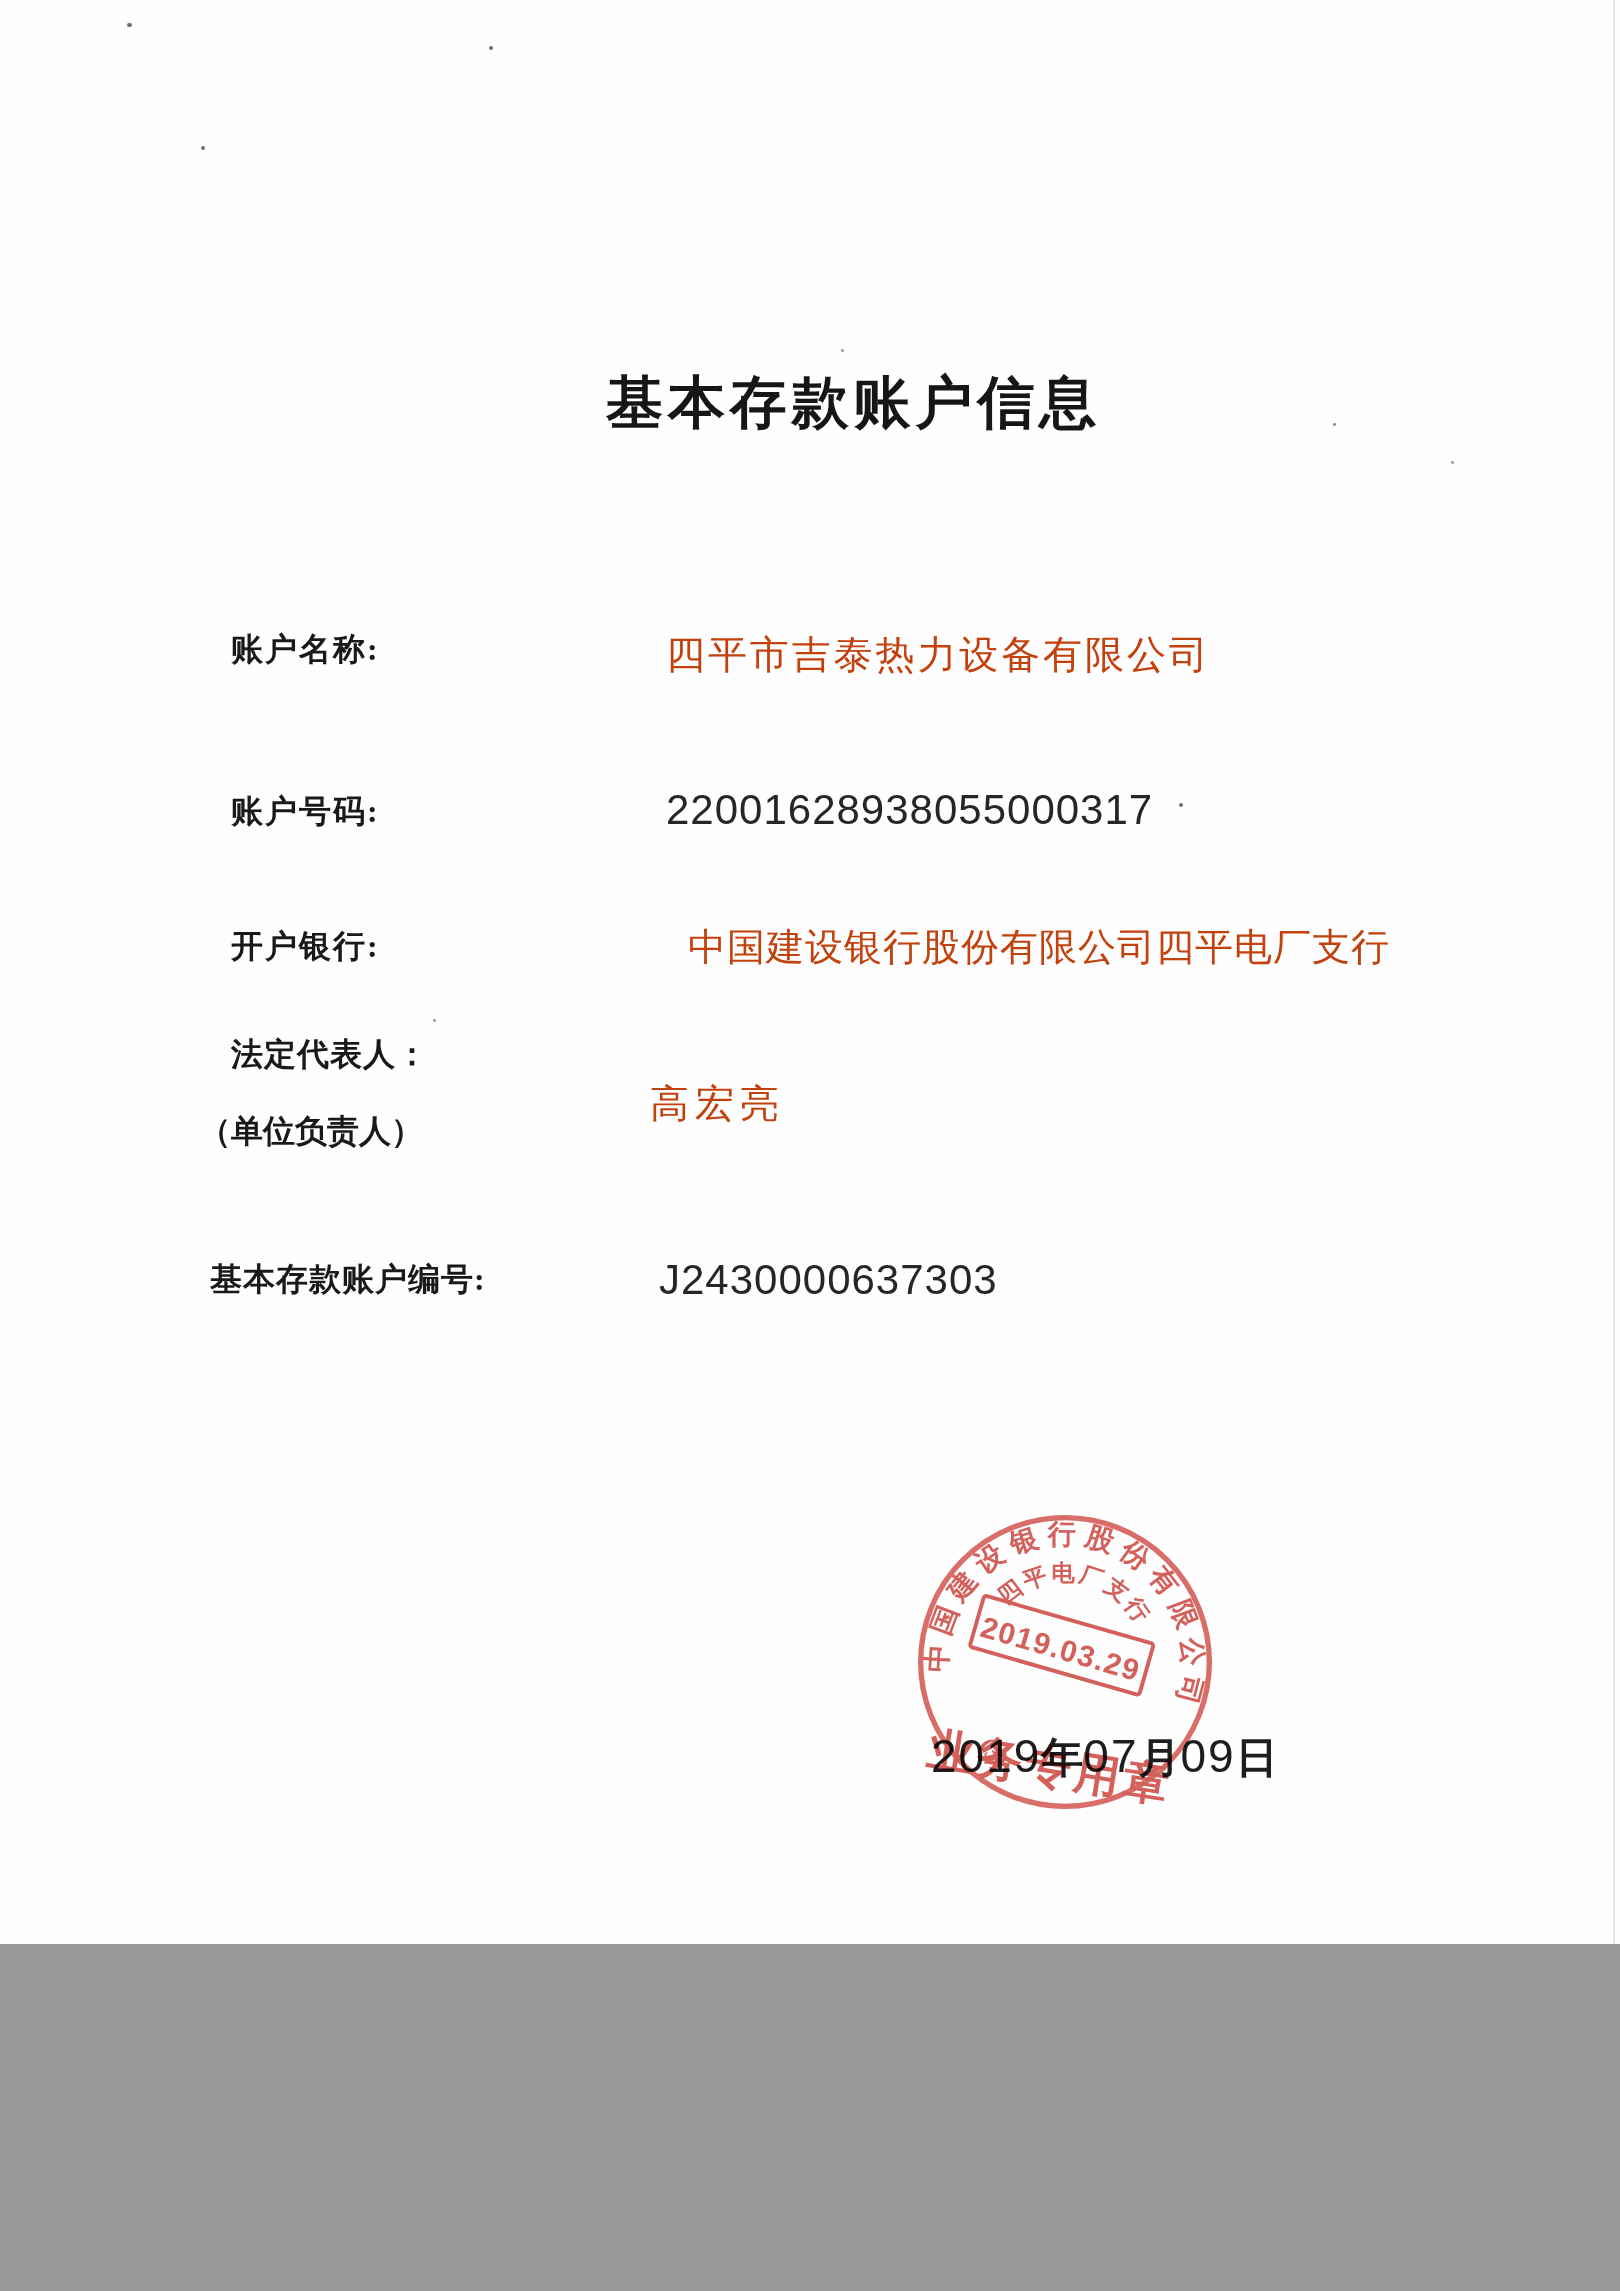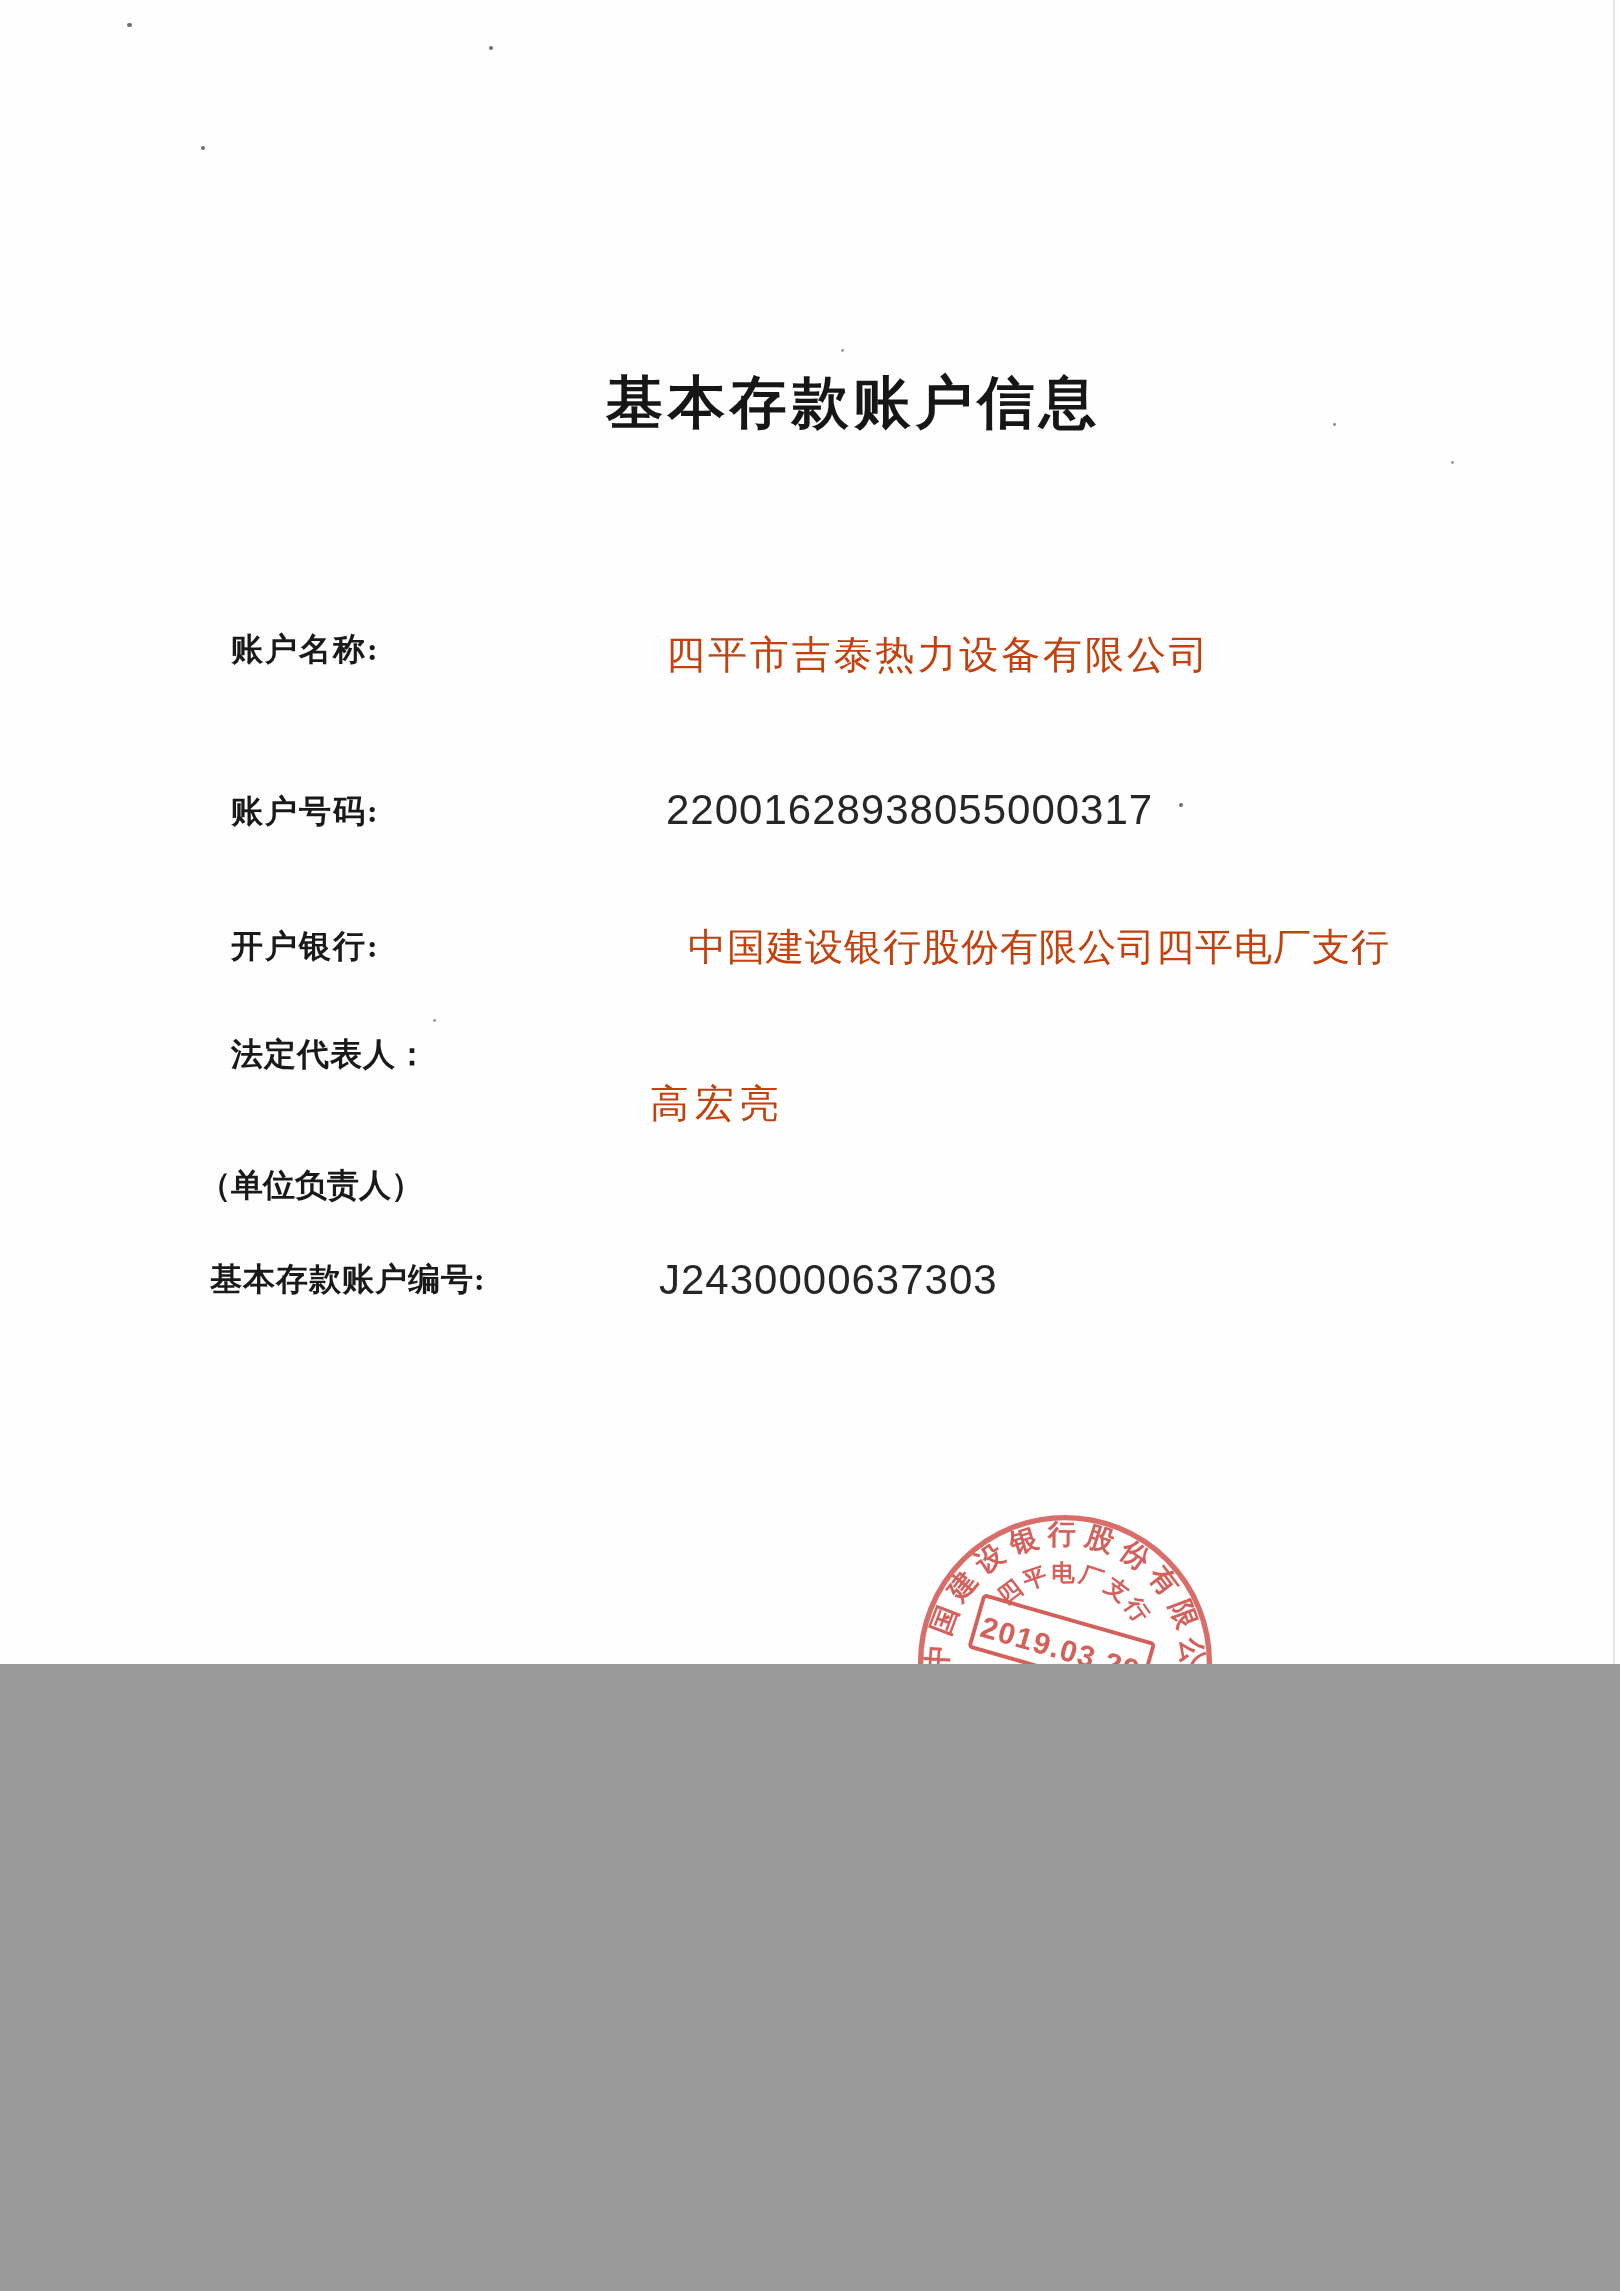--- a/index.html
+++ b/index.html
@@ -1,18 +1,18 @@
 <!DOCTYPE html>
 <html><head>
 <meta charset="utf-8">
 <style>
   html,body{margin:0;padding:0;background:#9a9a9a;}
   .page{
     position:relative;
-    width:1620px;height:1664px;
+    width:1620px;height:1944px;
     background:#fefefe;
     overflow:hidden;
     font-family:"Liberation Serif","DejaVu Serif",serif;
     color:#1e1e1e;
   }
   
   .doc-title{
     position:absolute;left:606px;top:365px;
     font-size:57px;font-weight:bold;letter-spacing:4.9px;
     color:#161616;white-space:nowrap;
@@ -29,21 +29,21 @@
     letter-spacing:2.9px;white-space:nowrap;
   }
   .num{
     font-family:"Liberation Sans","DejaVu Sans",sans-serif;
     font-size:42px;letter-spacing:1px;color:#262626;
   }
   .r1{top:628px;}
   .r2l{top:790px;} .r2v{top:786px;}
   .r3l{top:925px;text-align:center;} .r3v{top:922px;left:688px;font-size:38px;letter-spacing:1px;}
   .r4a{top:1033px;letter-spacing:1px;}
-  .r4b{top:1164px;left:199px;letter-spacing:0;}
+  .r4b{top:1110px;left:199px;letter-spacing:0;}
   .r4v{top:1077px;left:650px;letter-spacing:5.9px;}
   .r5l{top:1258px;left:210px;letter-spacing:1px;}
   .r5v{top:1256px;left:659px;}
   
   .date-line{
     position:absolute;left:931px;top:1729px;z-index:3;
     display:flex;align-items:baseline;
     white-space:nowrap;
   }
   .date-line .dnum{

